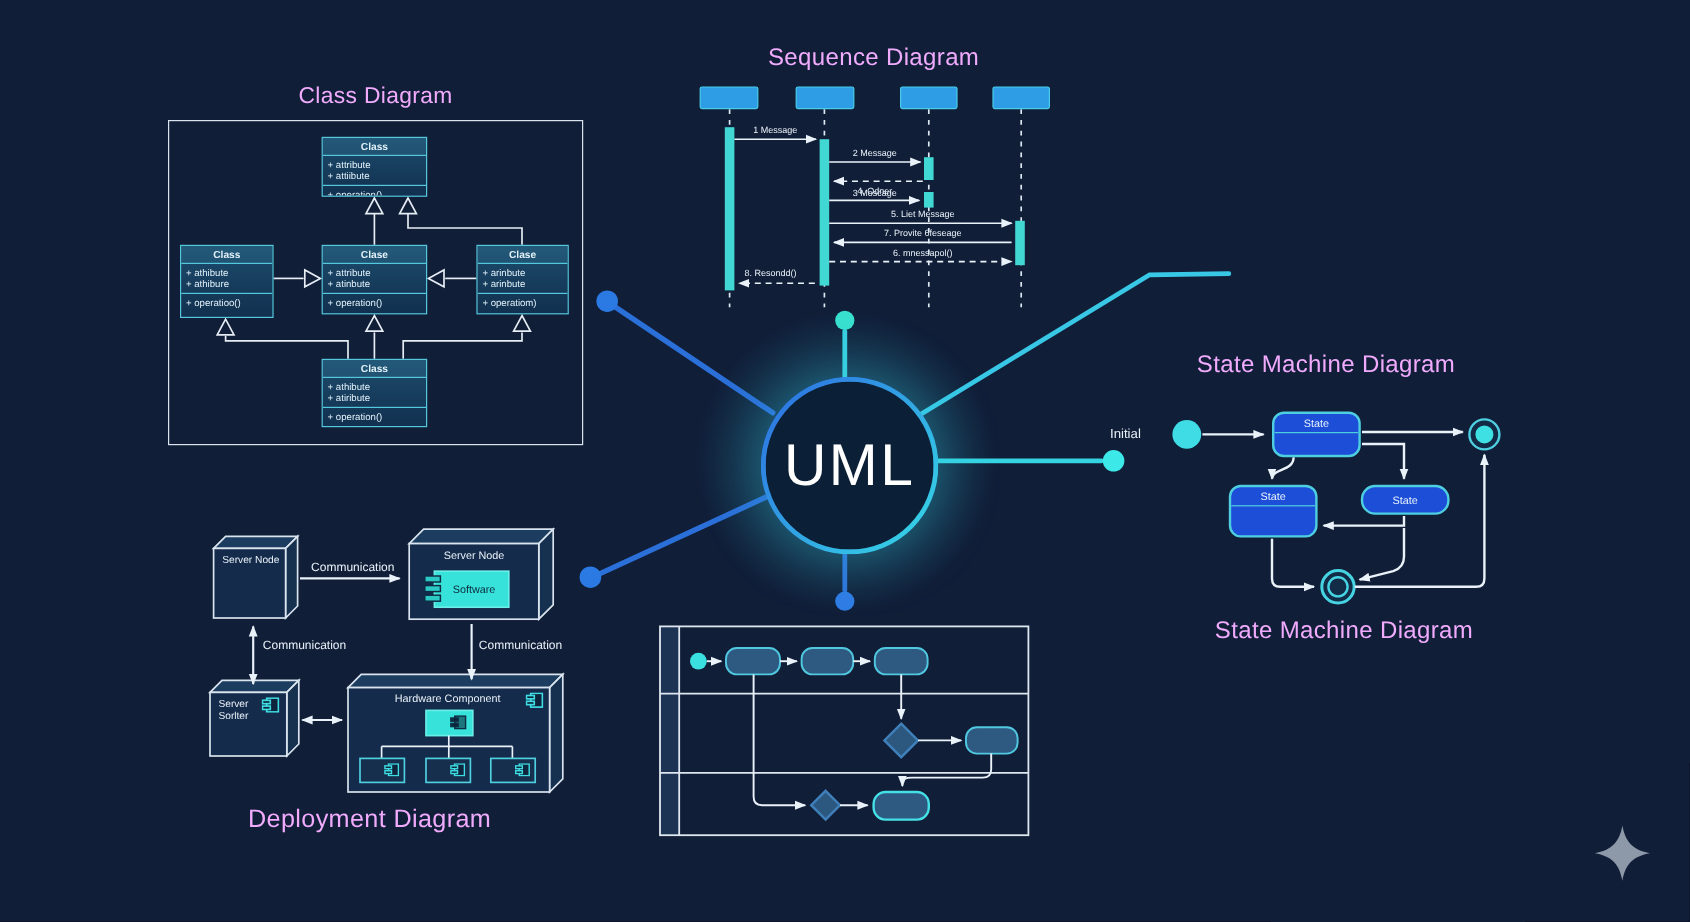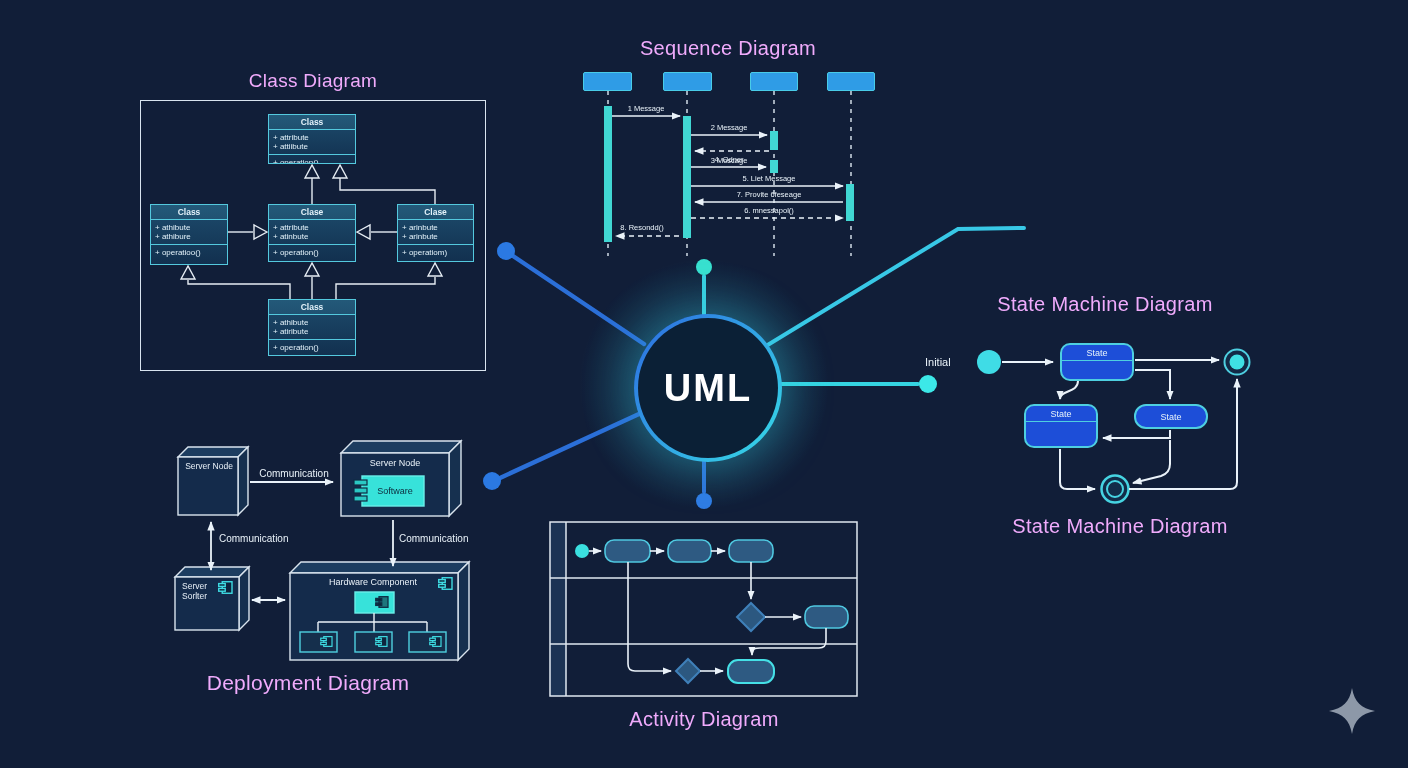--- a/index.html
+++ b/index.html
@@ -23,21 +23,21 @@
   
   .actor{position:absolute;background:#2f9ce6;border:1.5px solid #49cce8;box-sizing:border-box;border-radius:2px;}
   .msg-label{position:absolute;font-size:7.5px;text-align:center;color:#eaf3fa;white-space:nowrap;}
   
   .uml-circle{position:absolute;left:634px;top:314px;width:140px;height:140px;border-radius:50%;z-index:3;
               border:4px solid transparent;
               background:linear-gradient(#0b2036,#0b2036) padding-box,
                          linear-gradient(130deg,#2e7ce2 15%,#35cbe6 85%) border-box;
               box-shadow:0 0 50px rgba(56,205,225,0.40);
               display:flex;align-items:center;justify-content:center;}
-  .uml-text{font-size:38px;font-weight:bold;letter-spacing:2px;color:#ffffff;}
+  .uml-text{font-size:49px;font-weight:normal;letter-spacing:2px;color:#ffffff;}
   
   .state-box{position:absolute;border:2px solid #4ecfe0;border-radius:10px;background:#1d4ed8;
              box-sizing:border-box;font-size:9px;color:#e7f3fa;overflow:hidden;}
   .state-box .hd{text-align:center;padding:3px 0 2px;border-bottom:1.5px solid #4ecfe0;}
   .state-box.single{display:flex;align-items:center;justify-content:center;border-radius:12px;}
   .sm-label{position:absolute;font-size:11px;color:#e8f1f8;}
   
   .node-label{position:absolute;font-size:8.5px;color:#eaf2f9;text-align:center;}
   .comm-label{position:absolute;font-size:10px;color:#e8f1f8;white-space:nowrap;}
   .soft-label{position:absolute;font-size:9px;color:#0d2a3c;font-weight:500;text-align:center;}
@@ -236,21 +236,20 @@
     <path d="M0,-23 C2.5,-9 9,-2.5 23,0 C9,2.5 2.5,9 0,23 C-2.5,9 -9,2.5 -23,0 C-9,-2.5 -2.5,-9 0,-23 Z" transform="translate(1352,711)" fill="#8d98a8"></path>
   </svg>
 
   <div class="overlay">
 
     <div class="title" style="left:163px;top:70px;width:300px;font-size:19px">Class Diagram</div>
     <div class="title" style="left:578px;top:37px;width:300px;font-size:20px">Sequence Diagram</div>
     <div class="title" style="left:955px;top:293px;width:300px;font-size:20px">State Machine Diagram</div>
     <div class="title" style="left:970px;top:515px;width:300px;font-size:20px">State Machine Diagram</div>
     <div class="title" style="left:158px;top:671px;width:300px;font-size:21px">Deployment Diagram</div>
-    <div class="title" style="left:554px;top:708px;width:300px;font-size:20px">Activity Diagram</div>
 
     <div class="frame" style="left:140px;top:100px;width:346px;height:271px"></div>
 
     <div class="class-box" style="left:268px;top:114px;width:88px;height:50px">
       <div class="hd">Class</div>
       <div class="sec">
         <div>+ attribute</div>
         <div>+ attiibute</div>
       </div>
       <div class="sec last">+ operation()</div>

